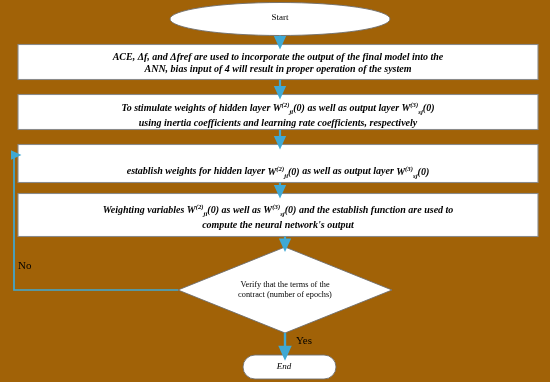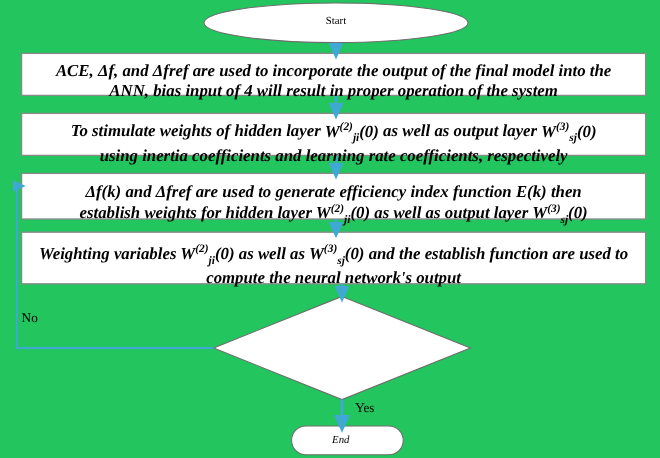--- a/index.html
+++ b/index.html
@@ -4,41 +4,41 @@
 <style>
   html, body {
     margin: 0;
     padding: 0;
     background: #ffffff;
   }
   #canvas {
     position: relative;
     width: 550px;
     height: 382px;
-    background: #22c55e;
+    background: #a16207;
     font-family: "Liberation Serif", "DejaVu Serif", serif;
     overflow: hidden;
   }
   #flow-svg {
     position: absolute;
     left: 0;
     top: 0;
     width: 550px;
     height: 382px;
   }
   .node-text {
     position: absolute;
     text-align: center;
     color: #000000;
     line-height: 1.22;
     pointer-events: none;
     font-weight: bold;
   }
   .proc-text {
-    font-size: 14px;
+    font-size: 10px;
     font-style: italic;
     font-weight: bold;
   }
   .term-text {
     font-size: 9px;
     font-weight: normal;
     font-style: normal;
   }
   .dec-text {
     font-size: 8.3px;
@@ -106,29 +106,33 @@
     <span>ACE, Δf, and Δfref are used to incorporate the output of the final model into the</span><br>
     <span>ANN, bias input of 4 will result in proper operation of the system</span>
   </div>
 
   <div class="node-text proc-text" style="left:28px; top:101px; width:500px;">
     <span>To stimulate weights of  hidden layer </span><span class="wvar">W<sup>(2)</sup><sub>ji</sub><span>(0)</span></span><span> as well as output layer </span><span class="wvar">W<sup>(3)</sup><sub>sj</sub><span>(0)</span></span><br>
     <span>using inertia coefficients and learning rate coefficients, respectively</span>
   </div>
 
   <div class="node-text proc-text" style="left:28px; top:152px; width:500px;">
-    <span>Δf(k) and Δfref are used to generate efficiency index function E(k) then</span><br>
+    <br>
     <span>establish weights for hidden layer </span><span class="wvar">W<sup>(2)</sup><sub>ji</sub><span>(0)</span></span><span> as well as output layer </span><span class="wvar">W<sup>(3)</sup><sub>sj</sub><span>(0)</span></span>
   </div>
 
   <div class="node-text proc-text" style="left:28px; top:203px; width:500px;">
     <span>Weighting variables </span><span class="wvar">W<sup>(2)</sup><sub>ji</sub><span>(0)</span></span><span> as well as </span><span class="wvar">W<sup>(3)</sup><sub>sj</sub><span>(0)</span></span><span>  and the establish function are used to</span><br>
     <span>compute the neural network's output</span>
   </div>
 
+  <div class="node-text dec-text" style="left:190px; top:280px; width:190px;">
+    <span>Verify that the terms of the</span><br>
+    <span>contract (number of epochs)</span>
+  </div>
 
   <div class="node-text term-text" style="left:243px; top:361px; width:82px;font-style:italic;">End</div>
 
   <div class="edge-label" style="left:18px; top:259px;">No</div>
 
   <div class="edge-label" style="left:296px; top:334px;">Yes</div>
 
 </div>
 
 </body></html>

